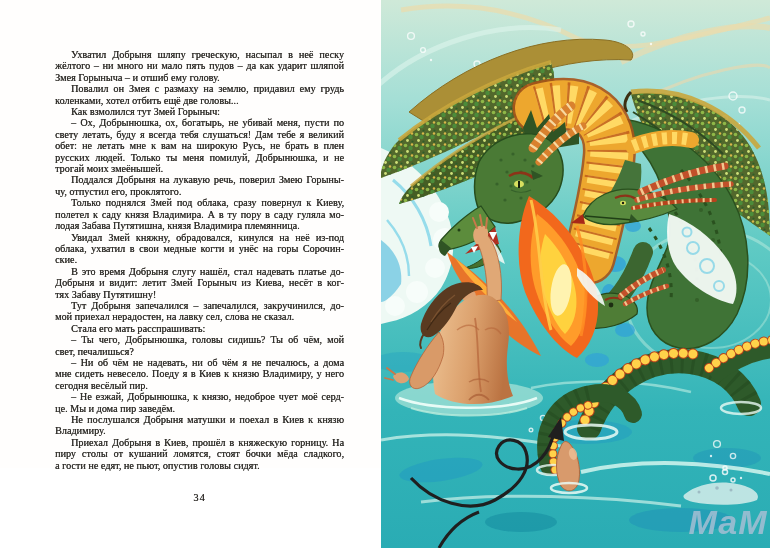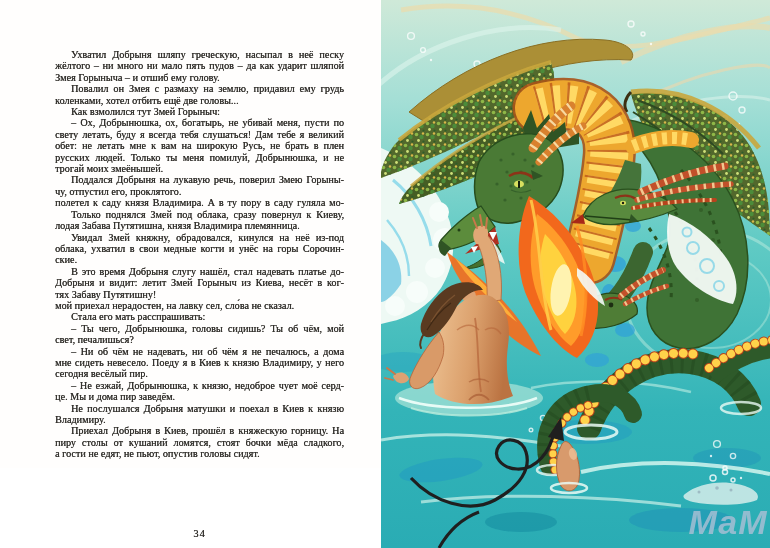--- a/index.html
+++ b/index.html
@@ -11,21 +11,21 @@
   .text-block{position:absolute;left:55px;top:49px;width:289px;}
   .line{
     font-size:10.2px;line-height:11.4px;color:#32302c;
     text-align:justify;text-align-last:justify;-moz-text-align-last:justify;
     text-shadow:0.2px 0 0 currentColor;white-space:normal;
   }
   .line.start{padding-left:16px;}
   .line.end{text-align-last:left;-moz-text-align-last:left;}
   .page-number{
     position:absolute;left:55px;top:492px;width:289px;text-align:center;
-    font-size:10.5px;color:#32302c;letter-spacing:1px;text-shadow:0.2px 0 0 currentColor;margin-top:36px;
+    font-size:10.5px;color:#32302c;letter-spacing:1px;text-shadow:0.2px 0 0 currentColor;
   }
   .right-page{position:absolute;left:381px;top:0;width:389px;height:548px;font-style:italic;}
   .right-page svg{display:block;width:389px;height:548px;}
 </style>
 </head>
 <body>
 
 <div class="left-page">
   <div class="text-block">
       <div class="line start">Ухватил Добрыня шляпу греческую, насыпал в неё песку</div>
@@ -34,29 +34,30 @@
       <div class="line start">Повалил он Змея с размаху на землю, придавил ему грудь</div>
       <div class="line end">коленками, хотел отбить ещё две головы...</div>
       <div class="line start end">Как взмолился тут Змей Горыныч:</div>
       <div class="line start">– Ох, Добрынюшка, ох, богатырь, не убивай меня, пусти по</div>
       <div class="line">свету летать, буду я всегда тебя слушаться! Дам тебе я великий</div>
       <div class="line">обет: не летать мне к вам на широкую Русь, не брать в плен</div>
       <div class="line">русских людей. Только ты меня помилуй, Добрынюшка, и не</div>
       <div class="line end">трогай моих змеёнышей.</div>
       <div class="line start">Поддался Добрыня на лукавую речь, поверил Змею Горыны-</div>
       <div class="line end">чу, отпустил его, проклятого.</div>
+      <div class="line start">Только поднялся Змей под облака, сразу повернул к Киеву,</div>
       <div class="line">полетел к саду князя Владимира. А в ту пору в саду гуляла мо-</div>
-      <div class="line start">Только поднялся Змей под облака, сразу повернул к Киеву,</div>
       <div class="line end">лодая Забава Путятишна, князя Владимира племянница.</div>
       <div class="line start">Увидал Змей княжну, обрадовался, кинулся на неё из-под</div>
       <div class="line">облака, ухватил в свои медные когти и унёс на горы Сорочин-</div>
       <div class="line end">ские.</div>
       <div class="line start">В это время Добрыня слугу нашёл, стал надевать платье до-</div>
       <div class="line">Добрыня и видит: летит Змей Горыныч из Киева, несёт в ког-</div>
       <div class="line end">тях Забаву Путятишну!</div>
+      <div class="line start">Тут Добрыня запечалился – запечалился, закручинился, до-</div>
       <div class="line end">мой приехал нерадостен, на лавку сел, сло́ва не сказал.</div>
       <div class="line start end">Стала его мать расспрашивать:</div>
       <div class="line start">– Ты чего, Добрынюшка, головы сидишь? Ты об чём, мой</div>
       <div class="line end">свет, печалишься?</div>
       <div class="line start">– Ни об чём не надевать, ни об чём я не печалюсь, а дома</div>
       <div class="line">мне сидеть невесело. Поеду я в Киев к князю Владимиру, у него</div>
       <div class="line end">сегодня весёлый пир.</div>
       <div class="line start">– Не езжай, Добрынюшка, к князю, недоброе чует моё серд-</div>
       <div class="line end">це. Мы и дома пир заведём.</div>
       <div class="line start">Не послушался Добрыня матушки и поехал в Киев к князю</div>

